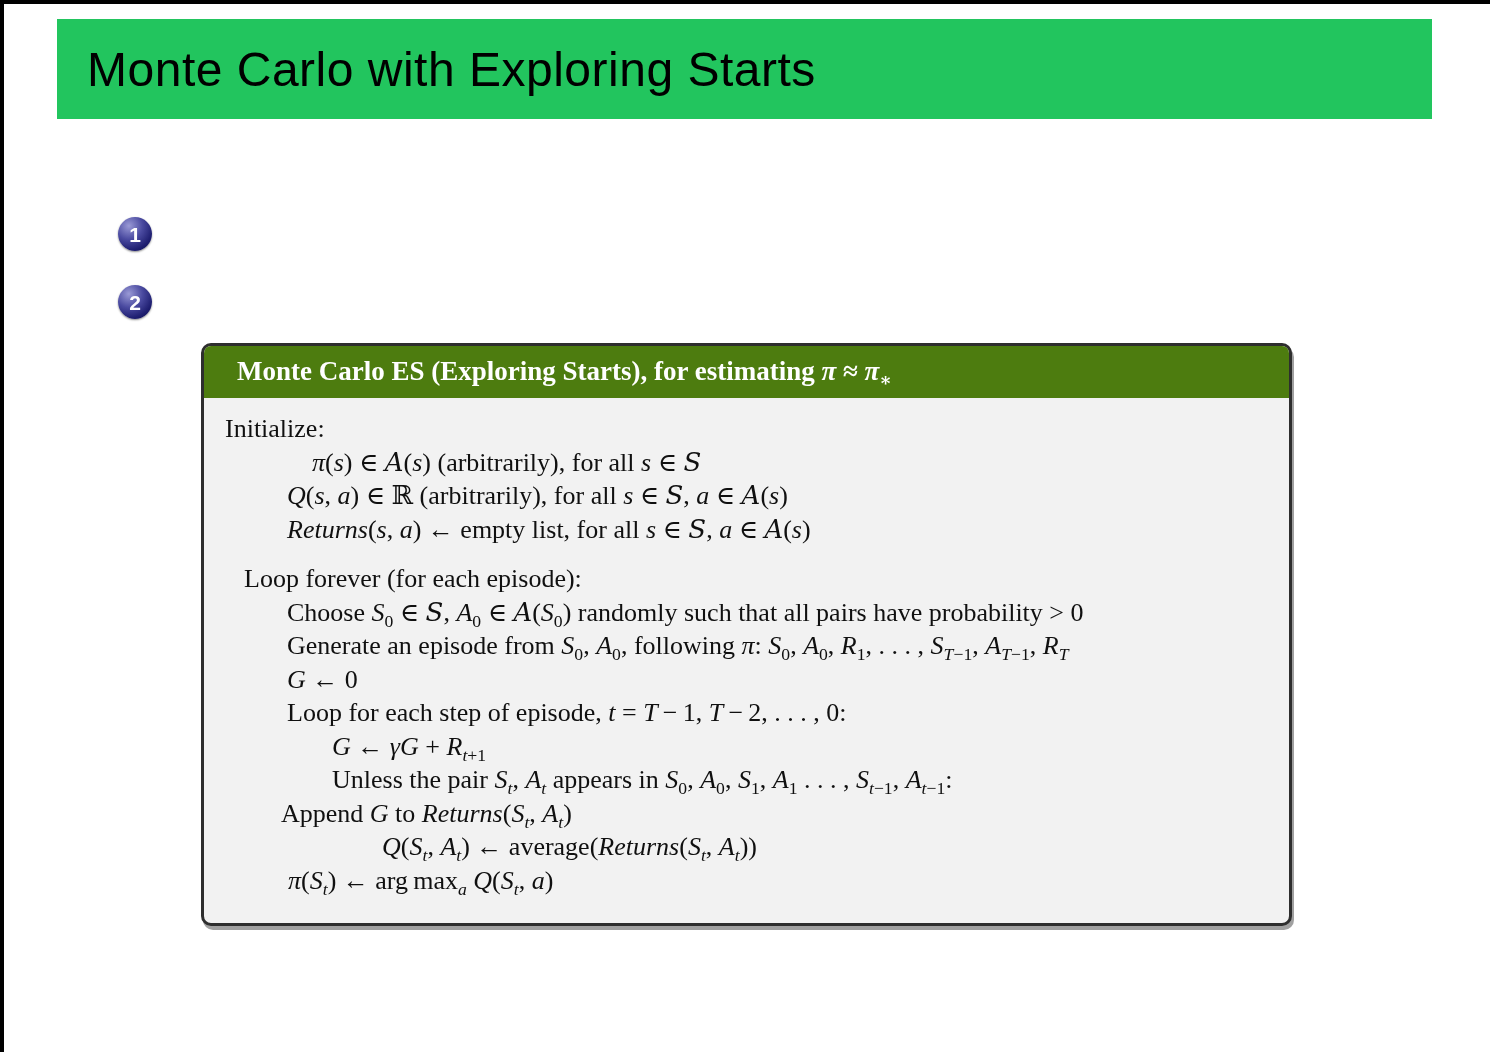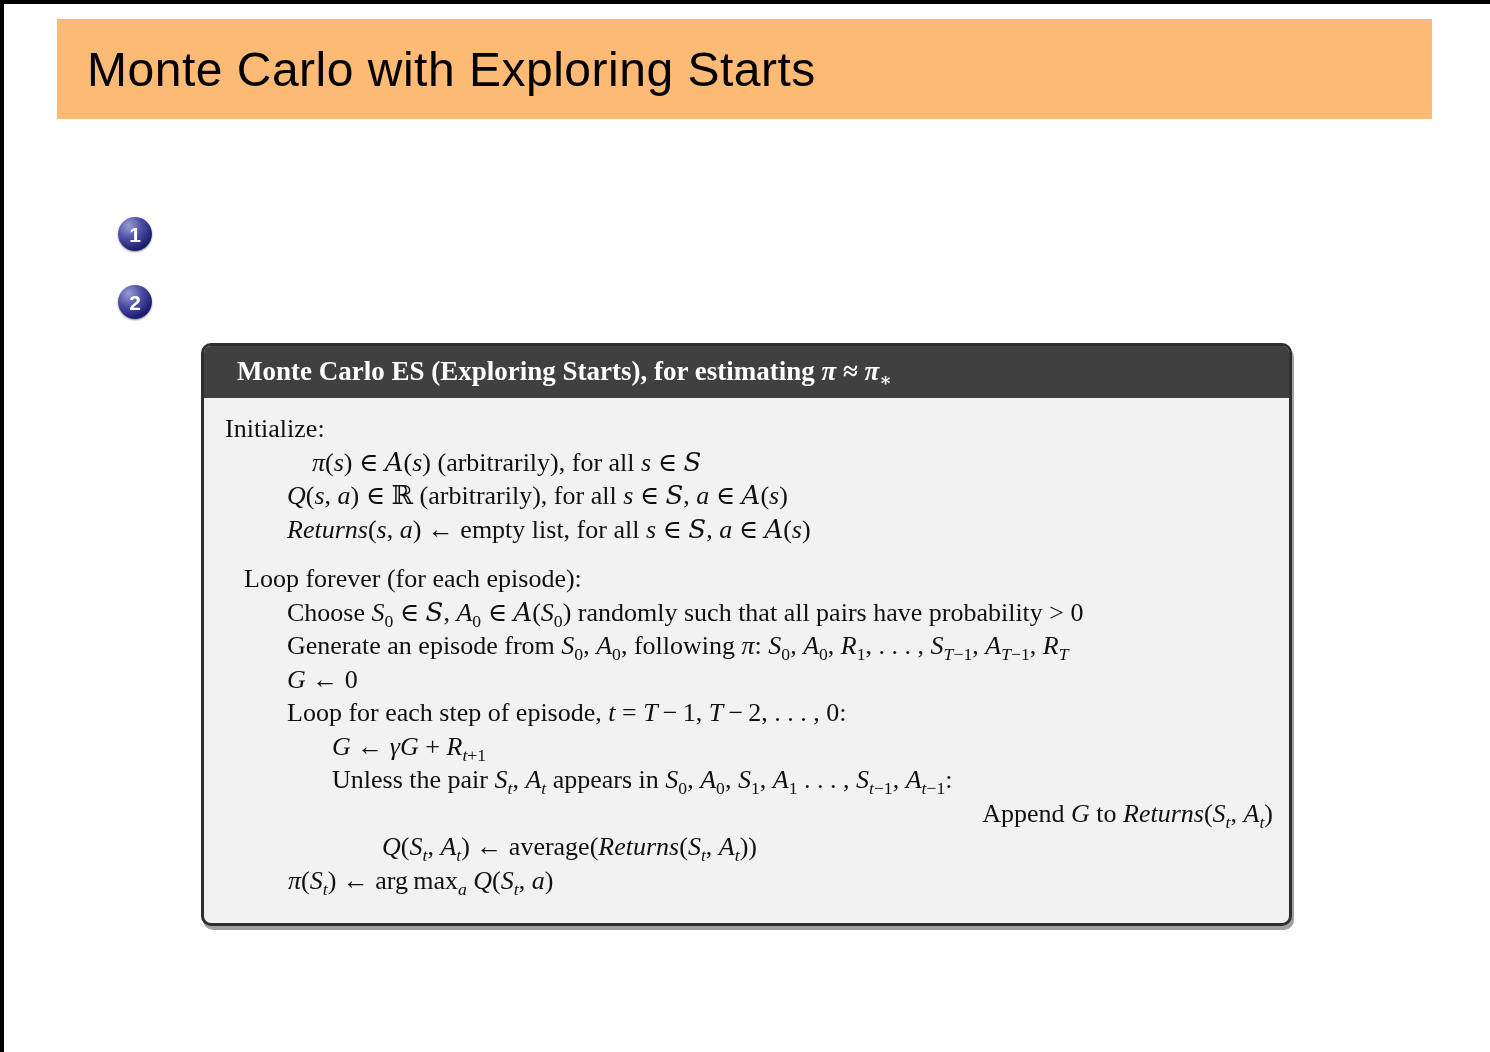--- a/index.html
+++ b/index.html
@@ -13,21 +13,21 @@
   .frame {
     width: 1490px; height: 1052px;
     border-top: 4px solid #000;
     border-left: 4px solid #000;
     background: #fff;
   }
   
   .title-bar {
     margin: 15px 0 0 53px;
     width: 1375px; height: 100px;
-    background: #fdba74;
+    background: #22c55e;
     display: flex; align-items: center;
   }
   .title-bar h1 {
     margin: 0 0 0 30px;
     font-size: 48px;
     font-weight: normal;
     letter-spacing: 0.5px;
   }
   
   .bullets {
@@ -61,21 +61,21 @@
   .algo {
     margin: 6px 0 0 197px;
     width: 1091px;
     border: 3px solid #2e2e2e;
     border-radius: 10px;
     background: #f2f2f2;
     overflow: hidden;
     box-shadow: 2px 4px 0 rgba(45,45,45,0.45);
   }
   .algo-header {
-    background: #404040;
+    background: #4d7c0f;
     color: #ffffff;
     font-family: "Liberation Serif", "DejaVu Serif", serif;
     font-weight: bold;
     font-size: 27px;
     padding: 10px 20px 11px 33px;
   }
   .algo-body {
     font-family: "Liberation Serif", "DejaVu Serif", serif;
     font-size: 26px;
     color: #101010;
@@ -126,21 +126,21 @@
   <div class="algo-line" style="padding-left: 83px;">Generate an episode from <i>S</i><sub>0</sub>, <i>A</i><sub>0</sub>, following <i>π</i>: <i>S</i><sub>0</sub>, <i>A</i><sub>0</sub>, <i>R</i><sub>1</sub>, . . . , <i>S</i><sub><i>T</i>−1</sub>, <i>A</i><sub><i>T</i>−1</sub>, <i>R</i><sub><i>T</i></sub></div>
 
   <div class="algo-line" style="padding-left: 83px;"><i>G</i> ← 0</div>
 
   <div class="algo-line" style="padding-left: 83px;">Loop for each step of episode, <i>t</i> = <i>T</i> − 1, <i>T</i> − 2, . . . , 0:</div>
 
   <div class="algo-line" style="padding-left: 128px;"><i>G</i> ← <i>γG</i> + <i>R</i><sub><i>t</i>+1</sub></div>
 
   <div class="algo-line" style="padding-left: 128px;">Unless the pair <i>S</i><sub><i>t</i></sub>, <i>A</i><sub><i>t</i></sub> appears in <i>S</i><sub>0</sub>, <i>A</i><sub>0</sub>, <i>S</i><sub>1</sub>, <i>A</i><sub>1</sub> . . . , <i>S</i><sub><i>t</i>−1</sub>, <i>A</i><sub><i>t</i>−1</sub>:</div>
 
-  <div class="algo-line" style="padding-left: 102px; text-align: right;">Append <i>G</i> to <i>Returns</i>(<i>S</i><sub><i>t</i></sub>, <i>A</i><sub><i>t</i></sub>)</div>
+  <div class="algo-line" style="padding-left: 77px;">Append <i>G</i> to <i>Returns</i>(<i>S</i><sub><i>t</i></sub>, <i>A</i><sub><i>t</i></sub>)</div>
 
   <div class="algo-line" style="padding-left: 178px;"><i>Q</i>(<i>S</i><sub><i>t</i></sub>, <i>A</i><sub><i>t</i></sub>) ← average(<i>Returns</i>(<i>S</i><sub><i>t</i></sub>, <i>A</i><sub><i>t</i></sub>))</div>
 
   <div class="algo-line" style="padding-left: 84px;"><i>π</i>(<i>S</i><sub><i>t</i></sub>) ← arg max<sub><i>a</i></sub> <i>Q</i>(<i>S</i><sub><i>t</i></sub>, <i>a</i>)</div>
 </div>
   </div>
 
 </div>
 
 </body></html>

